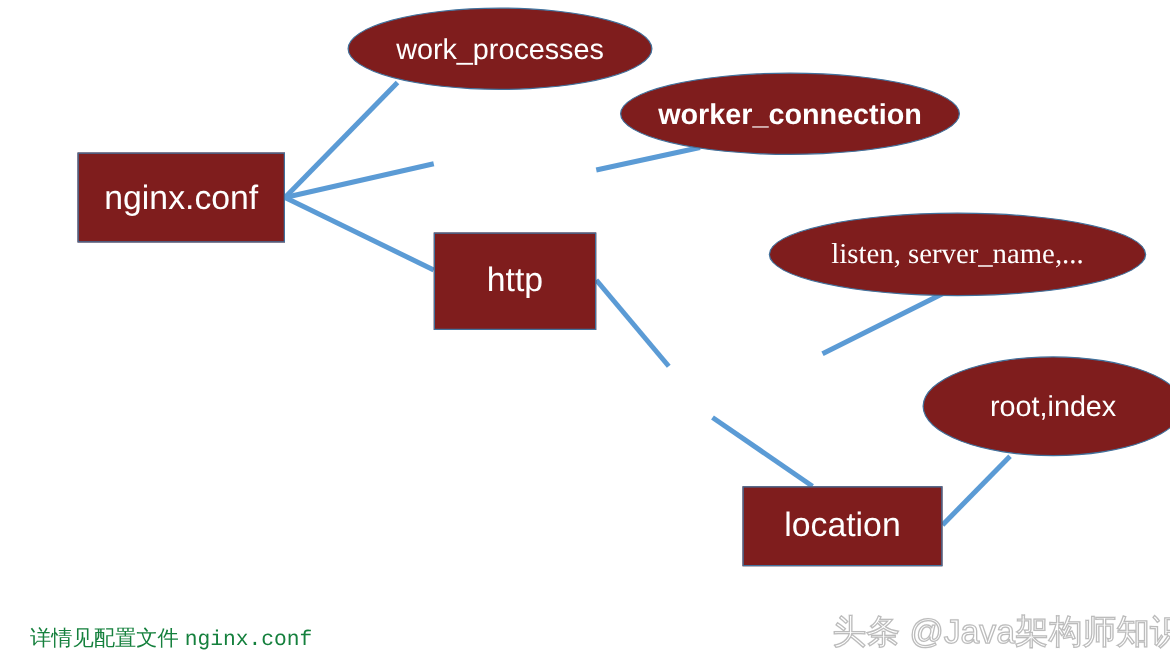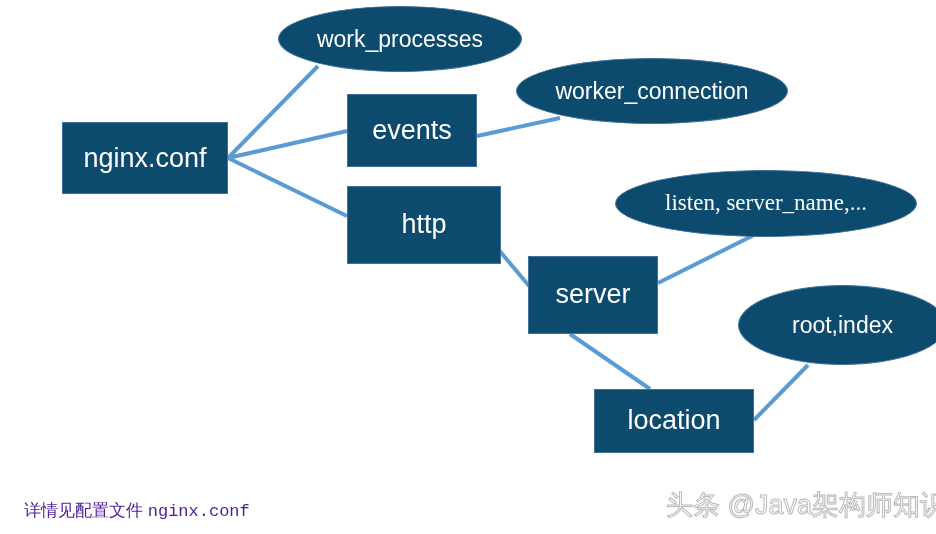--- a/index.html
+++ b/index.html
@@ -34,21 +34,21 @@
     font-size: 26px;
     color: #12837B;
     letter-spacing: 0px;
     white-space: nowrap;
     z-index: 5;
   }
 
   
   .node {
     position: absolute;
-    background: #0c4a6e;
+    background: #7f1d1d;
     border: 1px solid #41719C;
     color: #ffffff;
     display: flex;
     align-items: center;
     justify-content: center;
     text-align: center;
     font-size: 27px;
     line-height: 1.08;
     z-index: 3;
     box-sizing: border-box;
@@ -62,36 +62,36 @@
     display: block;
     width: 100%;
     padding: 0 4px;
     box-sizing: border-box;
   }
 
   
   #node-nginx-conf { left: 62px;  top: 122px; width: 166px; height: 72px; }
   #node-nginx-conf .label { font-size: 27px; line-height: 1.05; }
   #node-events     { left: 347px; top: 94px;  width: 130px; height: 73px; }
-  #node-http       { left: 347px; top: 186px; width: 154px; height: 78px; }
+  #node-http       { left: 347px; top: 186px; width: 130px; height: 78px; }
   #node-server     { left: 528px; top: 256px; width: 130px; height: 78px; }
   #node-location   { left: 594px; top: 389px; width: 160px; height: 64px; }
 
   #node-work-processes    { left: 278px; top: 6px;   width: 244px; height: 66px; }
-  #node-worker-connection { left: 516px; top: 58px;  width: 272px; height: 66px; }
+  #node-worker-connection { left: 496px; top: 58px;  width: 272px; height: 66px; font-weight: bold; }
   #node-listen-server     { left: 615px; top: 170px; width: 302px; height: 67px; font-family: Liberation Serif, serif; }
   #node-root-index        { left: 738px; top: 285px; width: 209px; height: 80px; }
 
   
   .footer-note {
     position: absolute;
     left: 24px;
     top: 499px;
     font-size: 17px;
-    color: #4c1d95;
+    color: #15803d;
     white-space: nowrap;
     z-index: 5;
   }
   .footer-note .mono {
     font-family: "Liberation Mono", "DejaVu Sans Mono", monospace;
     font-size: 17px;
   }
 
   .watermark {
     position: absolute;
@@ -122,31 +122,25 @@
       <line x1="570" y1="334" x2="650" y2="389"></line>
       <line x1="754" y1="420" x2="808" y2="365"></line>
     </g>
   </svg>
 
 
   <div class="node" id="node-nginx-conf">
     <span class="label">nginx.conf</span>
   </div>
 
-  <div class="node" id="node-events">
-    <span class="label">events</span>
-  </div>
 
   <div class="node" id="node-http">
     <span class="label">http</span>
   </div>
 
-  <div class="node" id="node-server">
-    <span class="label">server</span>
-  </div>
 
   <div class="node" id="node-location">
     <span class="label">location</span>
   </div>
 
   <div class="node ellipse" id="node-work-processes">
     <span class="label">work_processes</span>
   </div>
 
   <div class="node ellipse" id="node-worker-connection">

